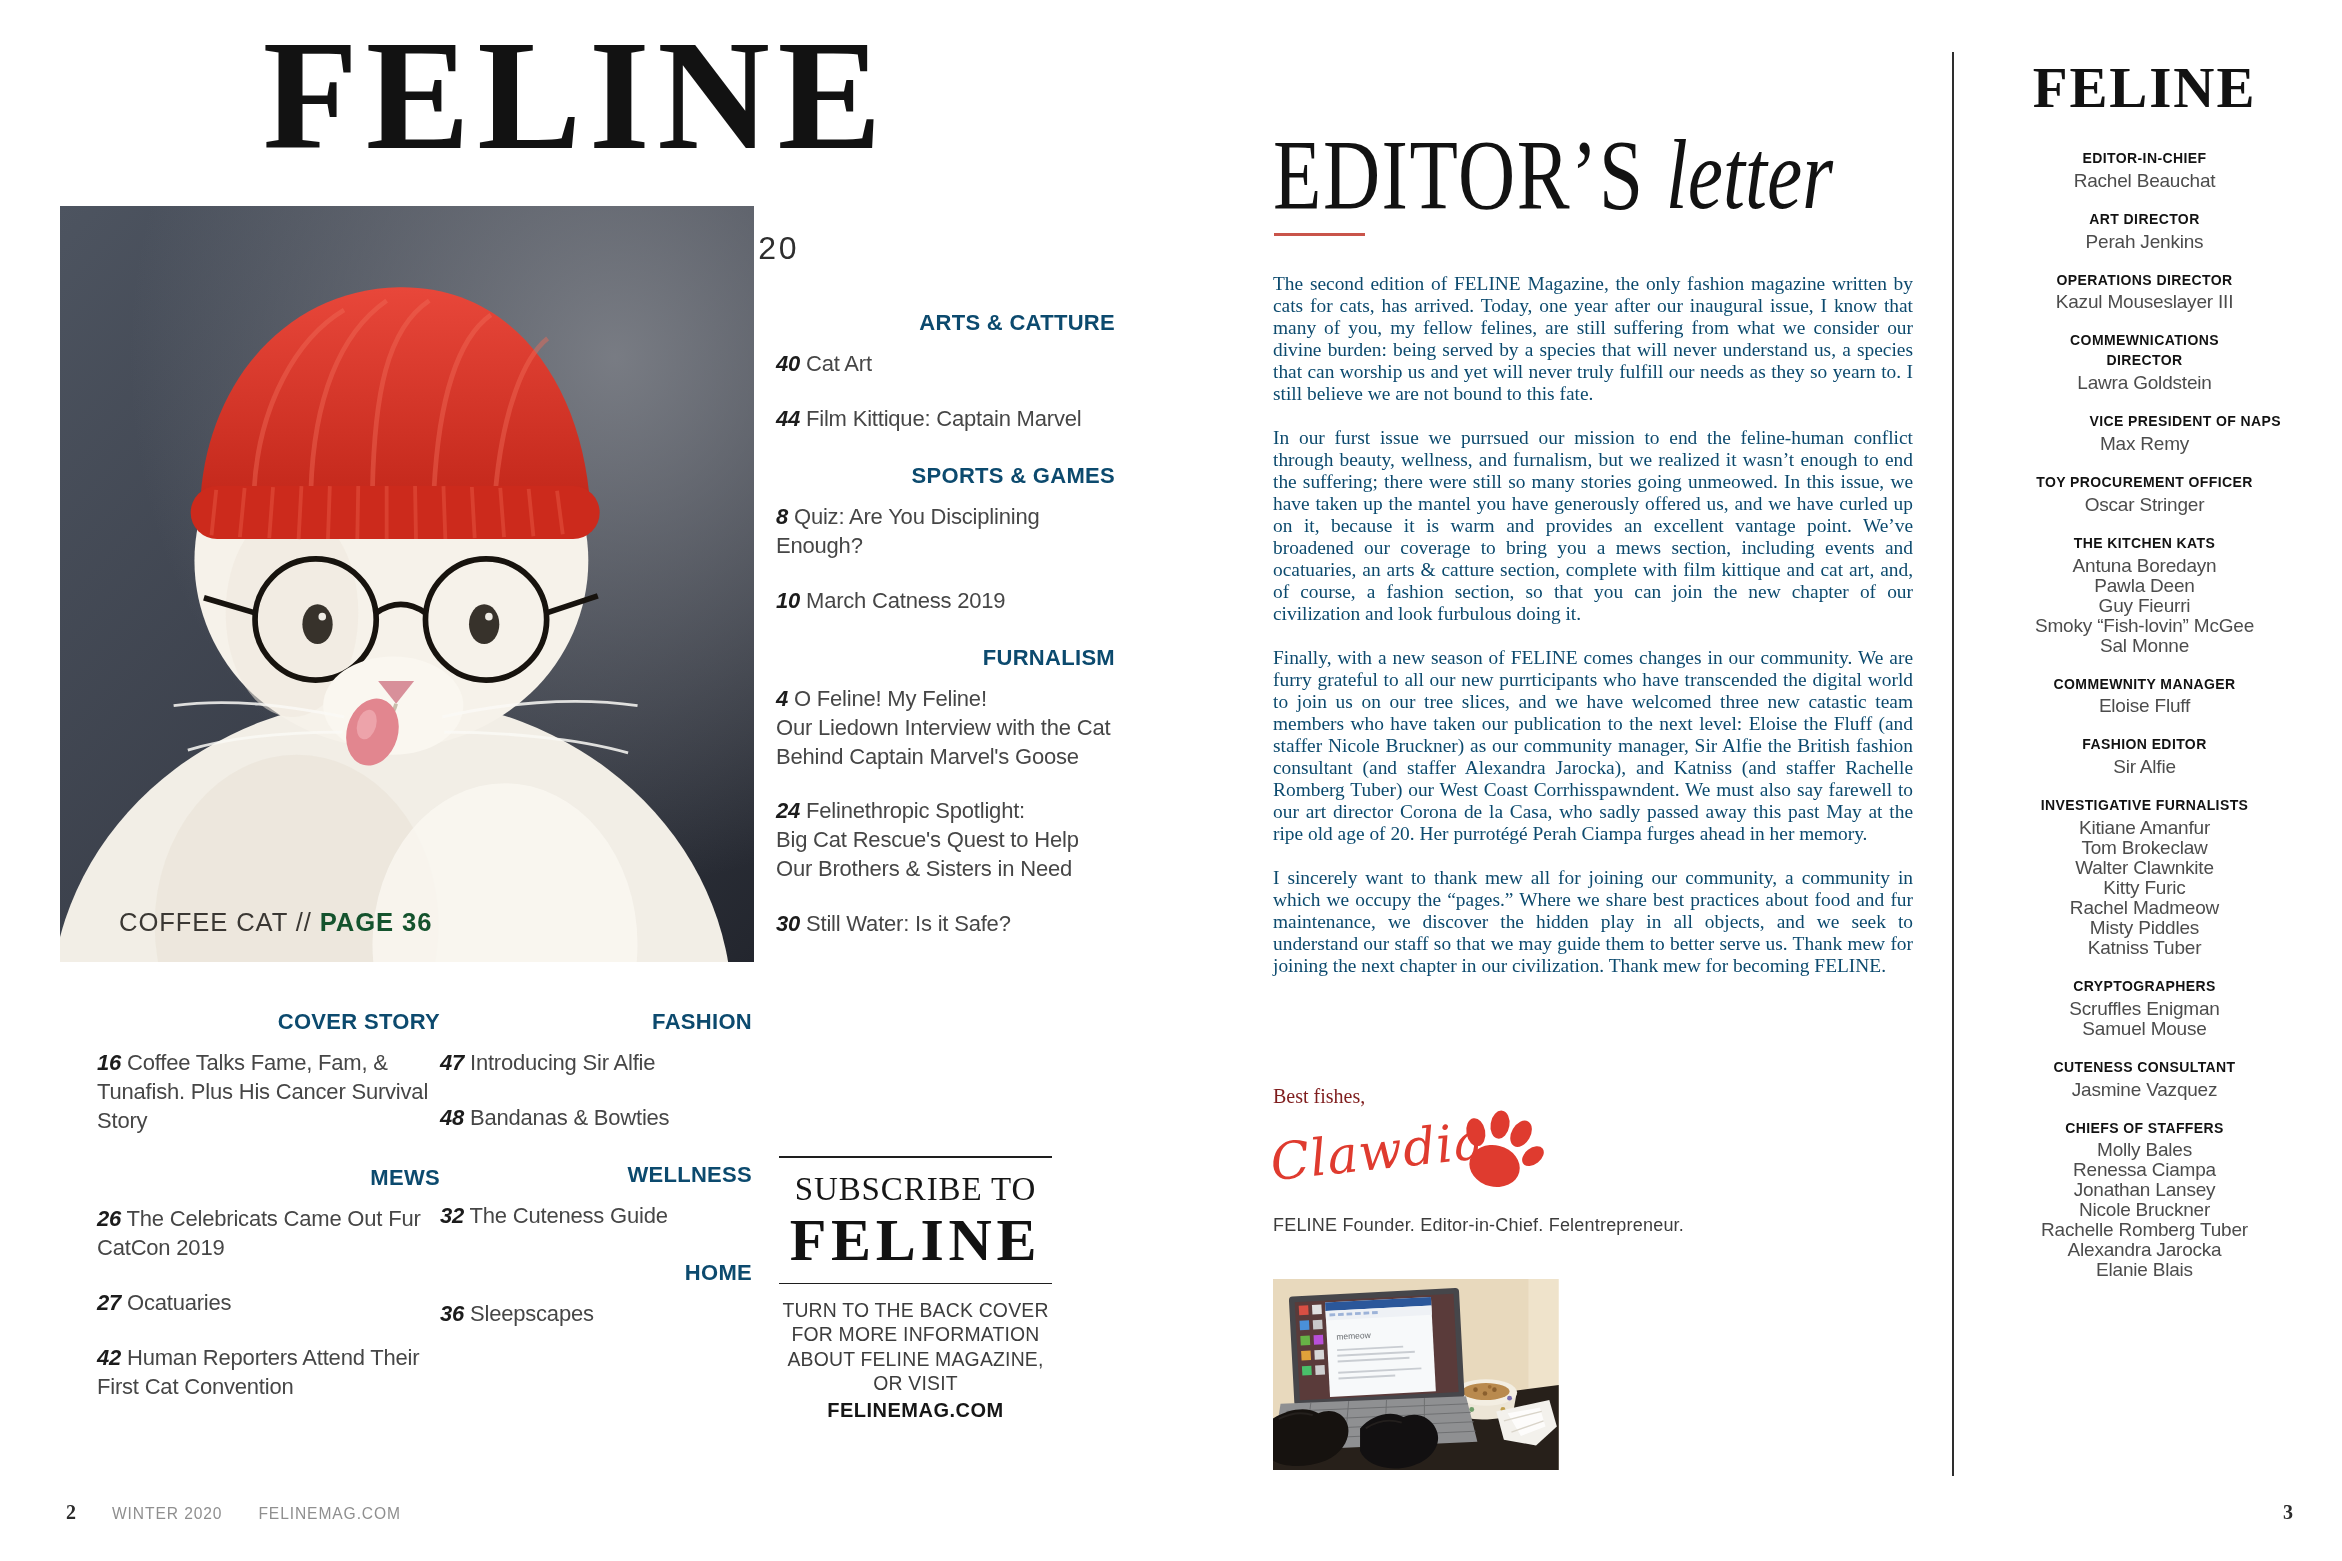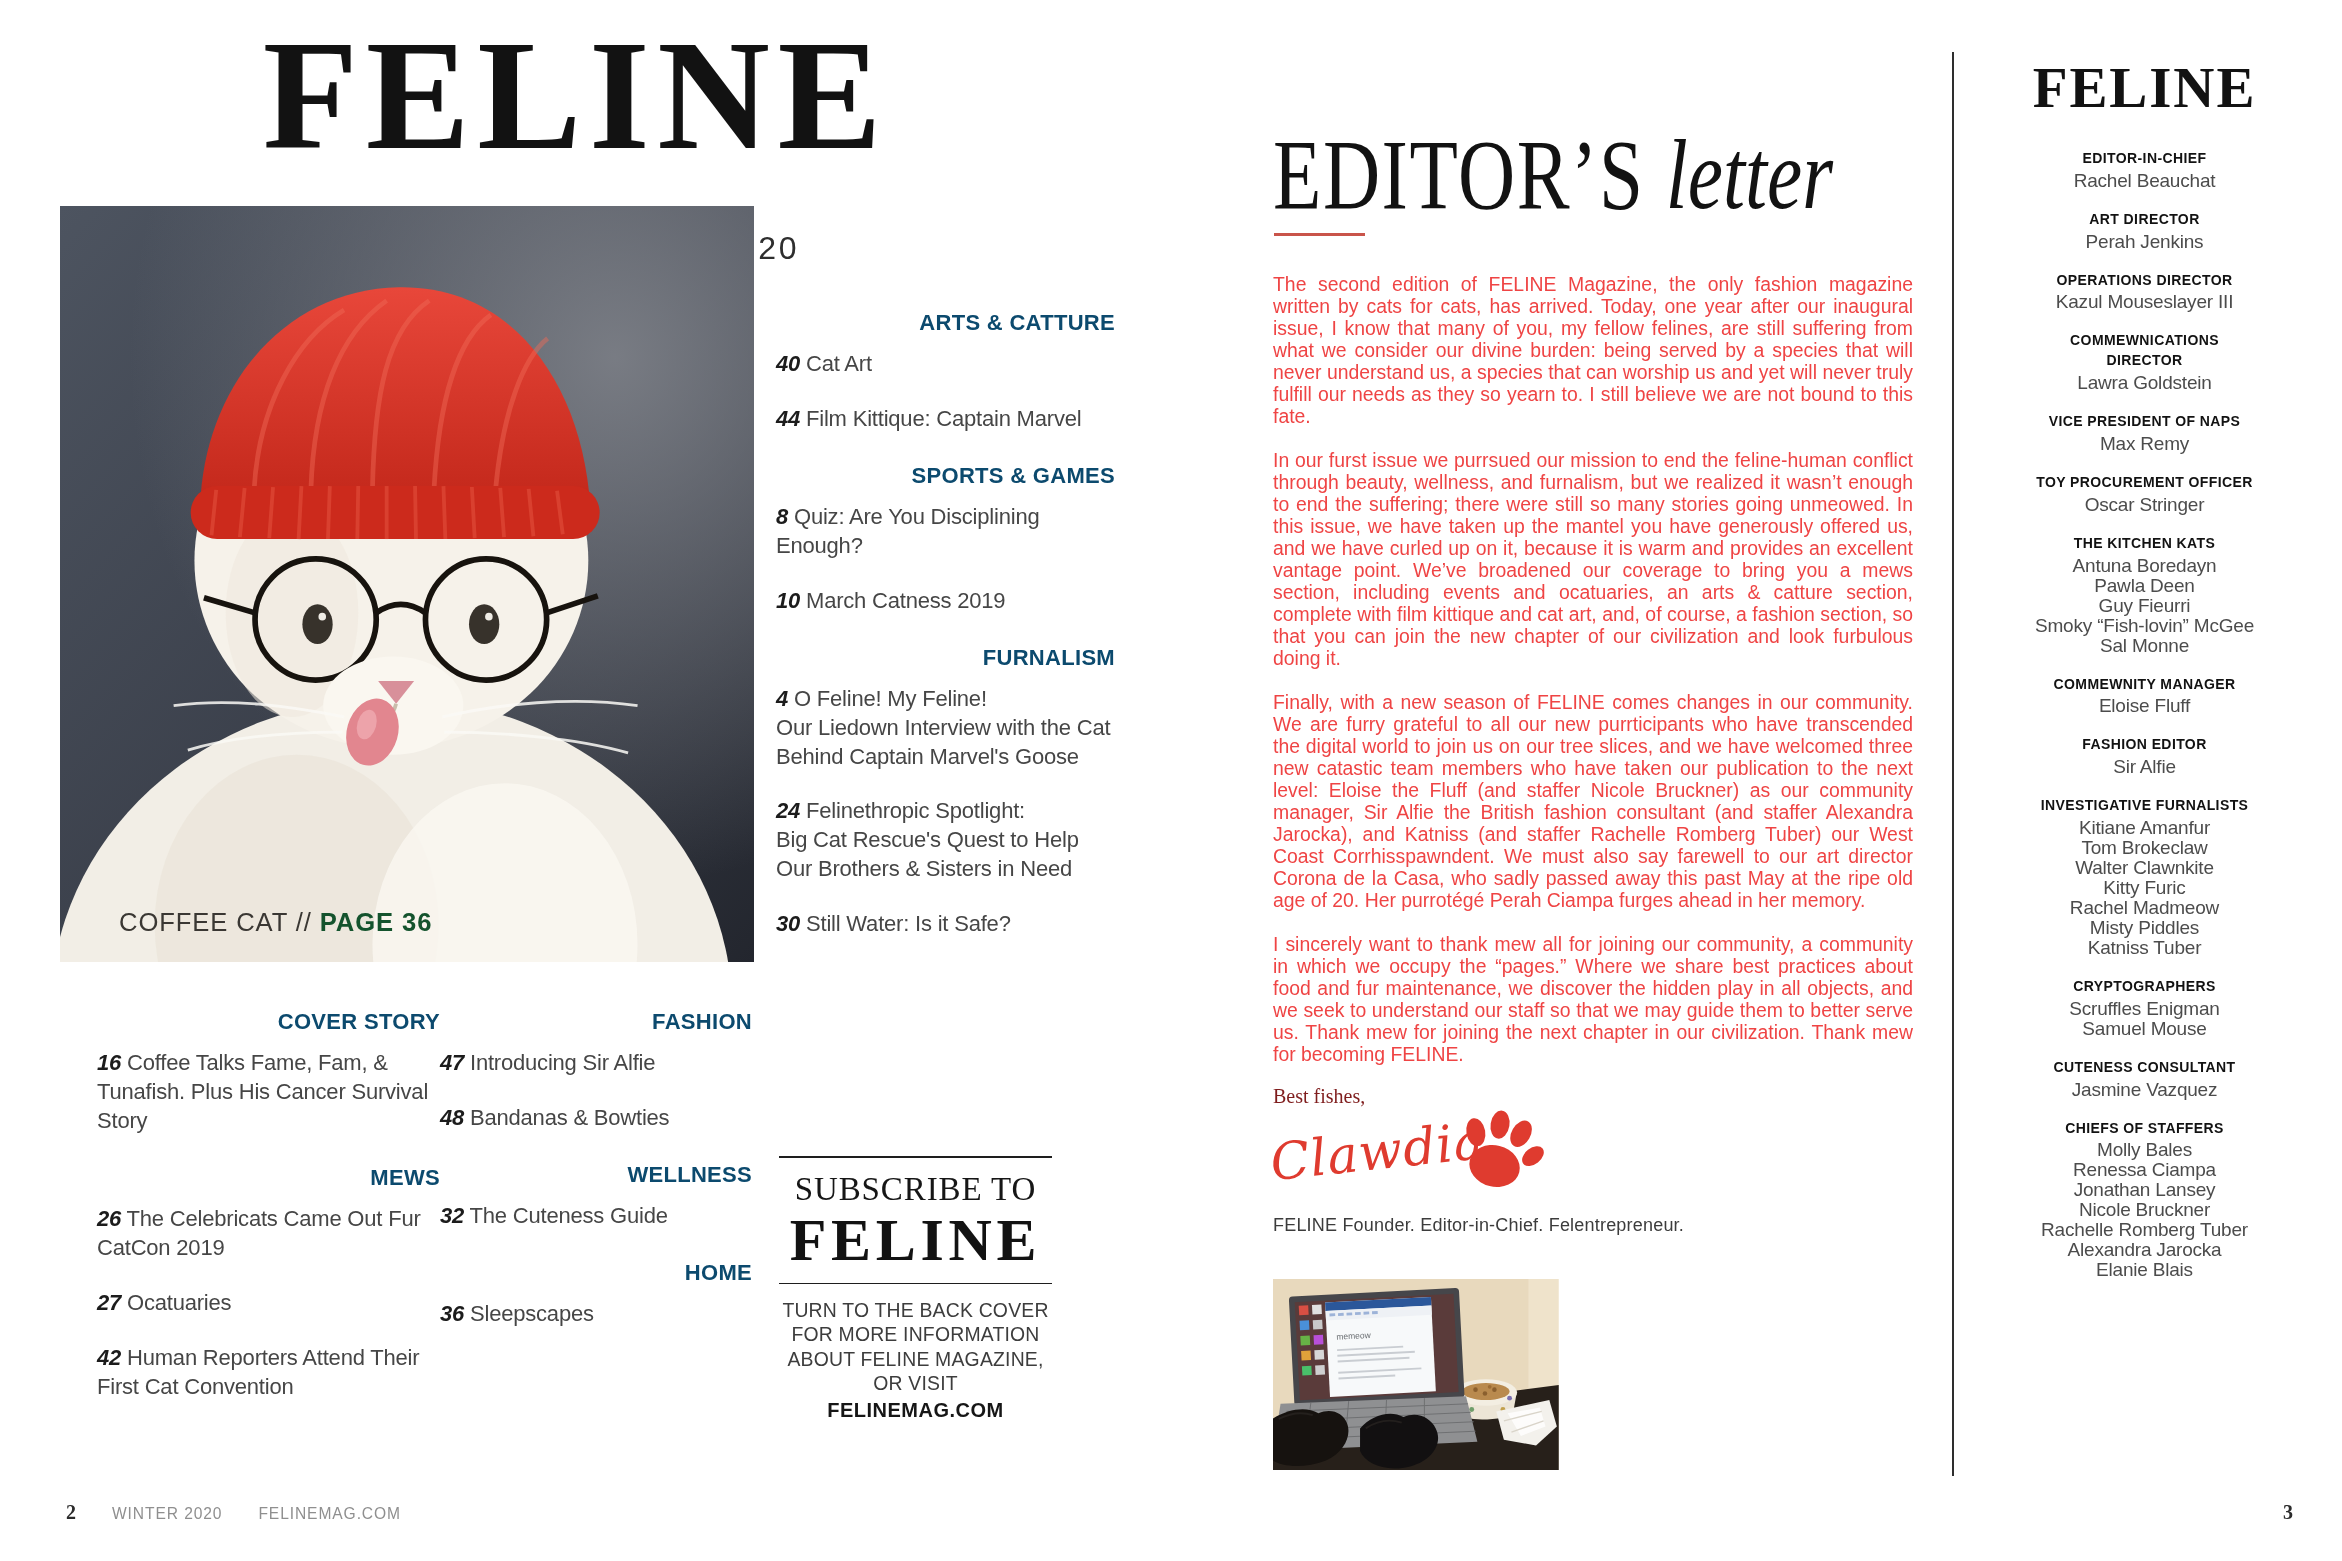--- a/index.html
+++ b/index.html
@@ -39,21 +39,21 @@
   .footer-meta{font-size:15.6px;letter-spacing:0.9px;color:#8f8f8f;}
 
   
   .editor-title{position:absolute;left:1273px;top:123px;white-space:nowrap;}
   .editor-title-inner{display:inline-block;transform:scaleX(0.8);transform-origin:left center;
      font-family:"Liberation Serif",serif;font-size:99px;line-height:1.05;color:#121212;letter-spacing:1.9px;}
   .editor-title-inner em{font-style:italic;letter-spacing:0;}
   .title-rule{position:absolute;left:1274px;top:233px;width:91px;height:2.8px;background:var(--rule-red,#c9544a);}
 
   .letter-body{position:absolute;left:1273px;top:273px;width:640px;
-     font-family:Liberation Sans, sans-serif;font-size:19.4px;line-height:22px;text-align:justify;color:#ef4444;}
+     font-family:Liberation Serif, serif;font-size:19.4px;line-height:22px;text-align:justify;color:#0c4a6e;}
   .letter-p{margin:0 0 22px 0;}
 
   .letter-closing{position:absolute;left:1273px;top:1085px;font-family:"Liberation Serif",serif;font-size:20px;color:#7f1d1d;}
   .signature{position:absolute;left:1270px;top:1122px;font-family:"DejaVu Serif",serif;font-style:italic;
      font-size:51px;color:var(--accent-red,#df3b2f);transform:rotate(-6deg);letter-spacing:0.9px;}
   .paw-print{position:absolute;left:1453px;top:1101px;width:95px;height:98px;}
   .sig-caption{position:absolute;left:1273px;top:1215px;font-size:18px;color:#3c3c3c;letter-spacing:0.2px;}
 
   .laptop-photo{position:absolute;left:1273px;top:1279px;width:299px;height:191px;margin:0;}
   .laptop-photo svg{display:block;width:100%;height:100%;}
@@ -350,21 +350,21 @@
           <div class="mh-role">
             <h4 class="mh-title" style="margin: 0px 0px 2.8px;">OPERATIONS DIRECTOR</h4>
             <div class="mh-name">Kazul Mouseslayer III</div>
           </div>
           <div class="mh-role">
             <h4 class="mh-title" style="margin: 0px 0px 2.8px;">COMMEWNICATIONS
 DIRECTOR</h4>
             <div class="mh-name">Lawra Goldstein</div>
           </div>
           <div class="mh-role">
-            <h4 class="mh-title" style="margin: 0px 0px 2.8px;">VICE PRESIDENT OF NAPS</h4>
+            <h4 class="mh-title" style="margin: 0px 0px 2.8px; text-align: right;">VICE PRESIDENT OF NAPS</h4>
             <div class="mh-name">Max Remy</div>
           </div>
           <div class="mh-role">
             <h4 class="mh-title" style="margin: 0px 0px 2.8px;">TOY PROCUREMENT OFFICER</h4>
             <div class="mh-name">Oscar Stringer</div>
           </div>
           <div class="mh-role">
             <h4 class="mh-title" style="margin: 0px 0px 2.8px;">THE KITCHEN KATS</h4>
             <div class="mh-name">Antuna Boredayn</div>
             <div class="mh-name">Pawla Deen</div>

